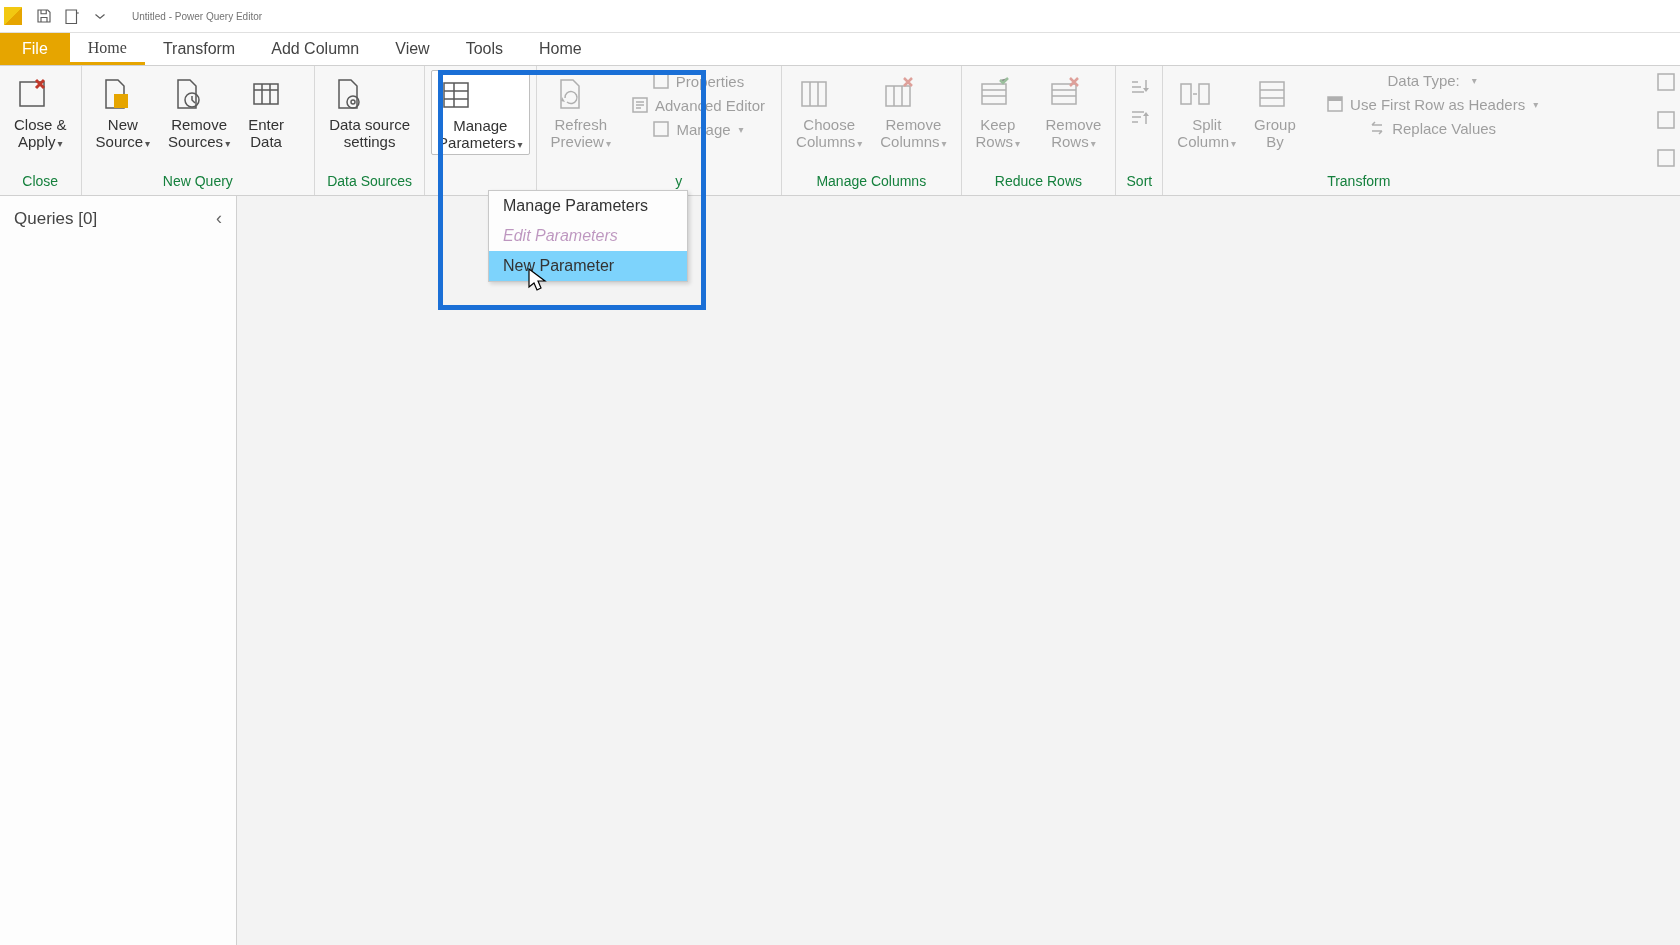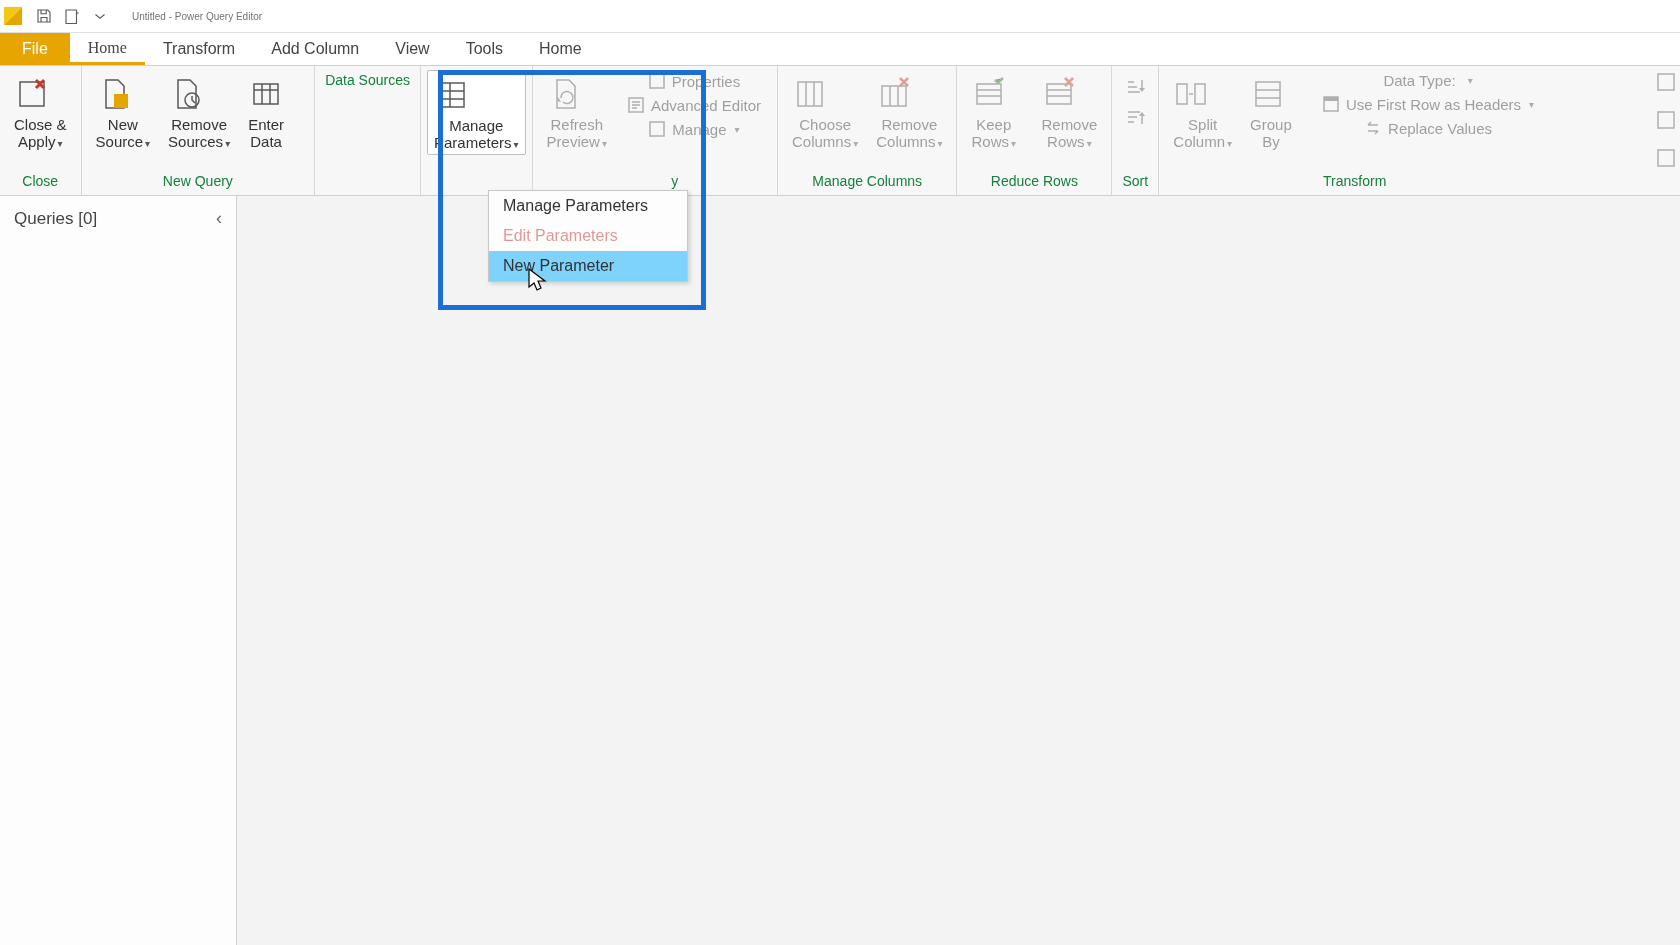--- a/index.html
+++ b/index.html
@@ -35,21 +35,21 @@
 .small-drop { font-size: 10px; color: #555; margin-left:2px; }
 
 .disabled { opacity: .45; }
 
 
 .highlight { position: absolute; border: 5px solid #1a6fd6; pointer-events: none; z-index: 50; }
 
 
 .dropdown { position: absolute; background: #fdfdfd; border: 1px solid #c8c8c8; box-shadow: 2px 2px 4px rgba(0,0,0,.15); z-index: 40; }
 .dropdown .ditem { padding: 6px 24px 6px 14px; font-size: 16px; color: #333; cursor: pointer; white-space: nowrap; }
-.dropdown .ditem.disabled { color: #b91c1c; cursor: default; }
+.dropdown .ditem.disabled { color: #701a75; cursor: default; font-style: italic; }
 .dropdown .ditem.hover { background: #7dd3fc; }
 
 
 .workspace { position: absolute; top: 196px; left: 0; right: 0; bottom: 0; display: flex; }
 .side { width: 237px; border-right: 1px solid #d0d0d0; background: #fdfdfd; }
 .side-head { display: flex; align-items: center; justify-content: space-between; padding: 12px 14px; font-size: 17px; color: #444; gap: 20px; }
 .collapse { font-size: 18px; color: #666; cursor: pointer; }
 
 .main { flex: 1; background: #f3f3f3; }
 
@@ -145,20 +145,33 @@
             </svg>
           </div>
         <div class="lbl">Enter
 Data</div>
       </div>
     </div>
     <div class="group-label">New Query</div>
   </div>
 
   <div class="group">
+    <div class="group-buttons">
+      <div class="big-btn">
+        <div class="icon">
+            <svg viewBox="0 0 36 36">
+              <path class="ic" d="M10 4h12l6 6v22H10z"></path>
+              <circle class="ic" cx="24" cy="26" r="6"></circle>
+              <circle class="ic" cx="24" cy="26" r="2"></circle>
+            </svg>
+          </div>
+        <div class="lbl">Data source
+settings</div>
+      </div>
+    </div>
     <div class="group-label">Data Sources</div>
   </div>
 
   <div class="group" style="padding-left:6px;padding-right:6px;">
     <div class="group-buttons">
       <div class="big-btn" id="mp-btn" style="background:#fff;border:1px solid #bfbfbf;border-radius:2px;padding:4px 6px 2px 6px;">
         <div class="icon">
             <svg viewBox="0 0 36 36">
               <rect class="ic" x="6" y="6" width="24" height="24"></rect>
               <path class="ic" d="M6 14h24M6 22h24M16 6v24"></path>

